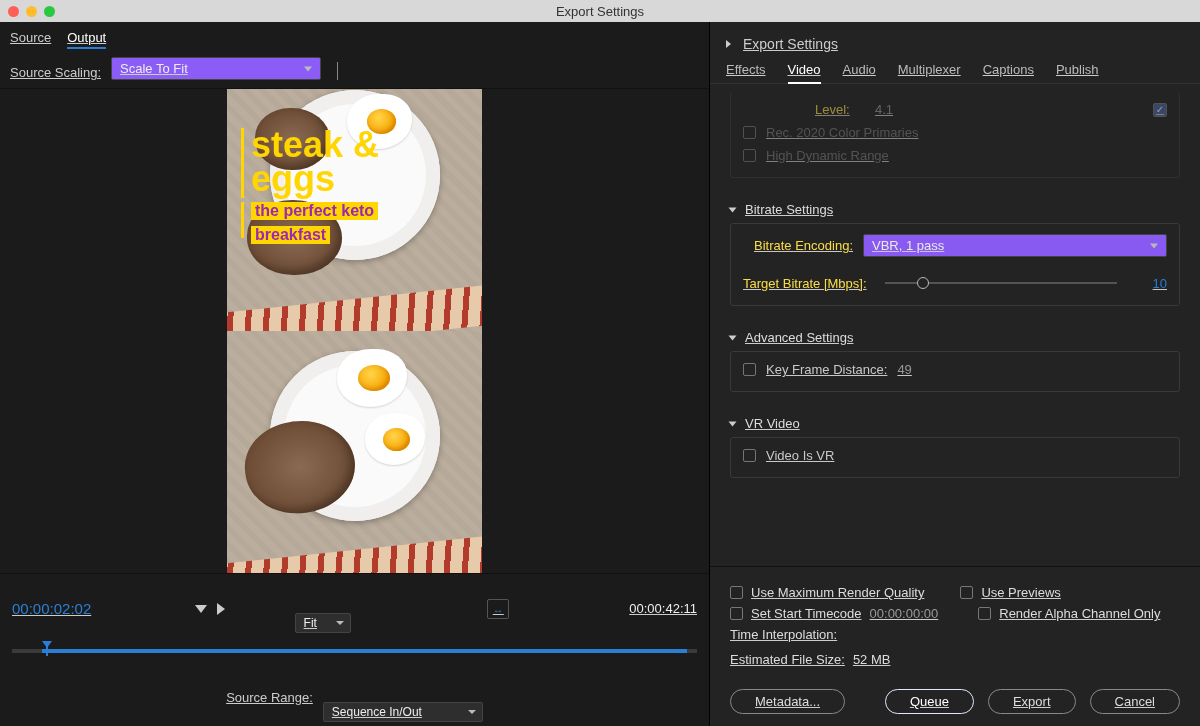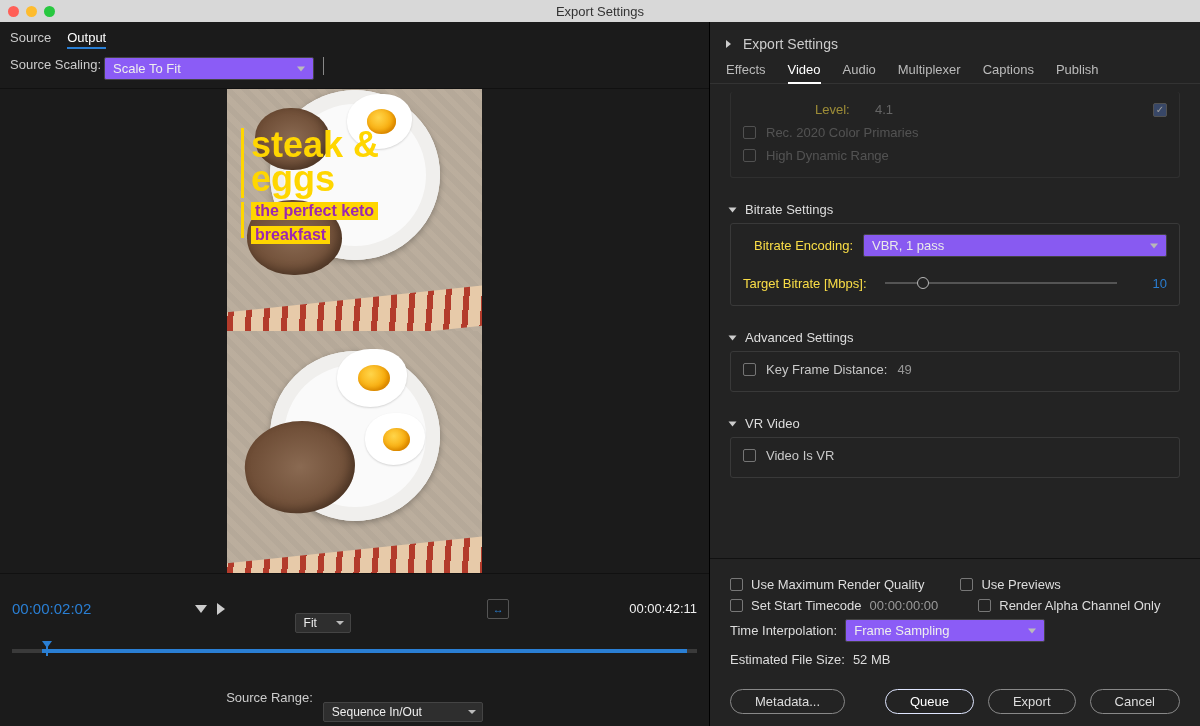--- a/index.html
+++ b/index.html
@@ -2,26 +2,26 @@
 <html><head>
 <meta charset="utf-8">
 <style>
   * { box-sizing: border-box; margin: 0; padding: 0; font-family: -apple-system, "Segoe UI", Arial, sans-serif; }
   body { width:1200px; height:726px; background:#232323; color:#ccc; font-size:13px; overflow:hidden; }
   .titlebar { height:22px; background:#d8d8d8; display:flex; align-items:center; position:relative; }
   .traffic { display:flex; gap:7px; margin-left:8px; }
   .dot { width:11px; height:11px; border-radius:50%; }
   .dot.red{background:#ff5f57;} .dot.yellow{background:#febc2e;} .dot.green{background:#28c840;}
   .titlebar .title { position:absolute; left:0; right:0; text-align:center; color:#333; font-size:13px; }
-  .app { display:flex; height:704px; }
+  .app { display:flex; height:704px;text-decoration:underline; }
   .left { width:710px; background:#1b1b1b; display:flex; flex-direction:column; border-right:1px solid #000; }
   .right { flex:1; background:#232323; display:flex; flex-direction:column; }
   .tabs1 { display:flex; gap:16px; padding:8px 10px 4px; color:#ccc; }
   .tabs1 .active { color:#fff; border-bottom:2px solid #2a7fd4; padding-bottom:2px; }
-  .scalebar { display:flex; align-items:flex-start; gap:3px; padding:4px 10px 8px; border-bottom:1px solid #111; }
+  .scalebar { display:flex; align-items:flex-end; gap:10px; padding:4px 10px 8px; border-bottom:1px solid #111; }
   .lbl { color:#ccc; }
   .dropdown { background:#8b5cf6; border:1px solid #444; color:#eee; padding:3px 24px 3px 8px; position:relative; border-radius:2px; font-size:13px; }
   .dropdown::after { content:""; position:absolute; right:8px; top:50%; width:0; height:0; border-left:4px solid transparent; border-right:4px solid transparent; border-top:5px solid #bbb; transform:translateY(-50%); }
   .blink { width:1px; height:18px; background:#888; margin-left:6px; }
   .preview-wrap { flex:1; display:flex; align-items:center; justify-content:center; background:#1b1b1b; overflow:hidden; }
   .preview { width:255px; height:518px; background:#000; position:relative; overflow:hidden; }
   .tile { position:absolute; left:0; width:100%; height:50%; background:#efe6d8; }
   .tile.top{ top:8px; } .tile.bot{ top:50%; }
   .basket { position:absolute; inset:0; background:
      repeating-linear-gradient(45deg,#5a4530 0 6px,#4a3724 6px 12px);
@@ -259,21 +259,20 @@
       <div class="optrow">
         <span class="cb"></span>
         <span>Set Start Timecode</span>
         <span class="static-val">00:00:00:00</span>
         <span style="width:24px"></span>
         <span class="cb"></span>
         <span>Render Alpha Channel Only</span>
       </div>
       <div class="optrow">
         <span>Time Interpolation:</span>
-        <div class="dropdown" style="width:200px"><span>Frame Sampling</span></div>
       </div>
       <div class="optrow" style="margin-top:10px">
         <span>Estimated File Size:</span>
         <span>52 MB</span>
       </div>
     </div>
 
     <div class="footer">
       <button class="btn">Metadata...</button>
       <span style="flex:1"></span>

